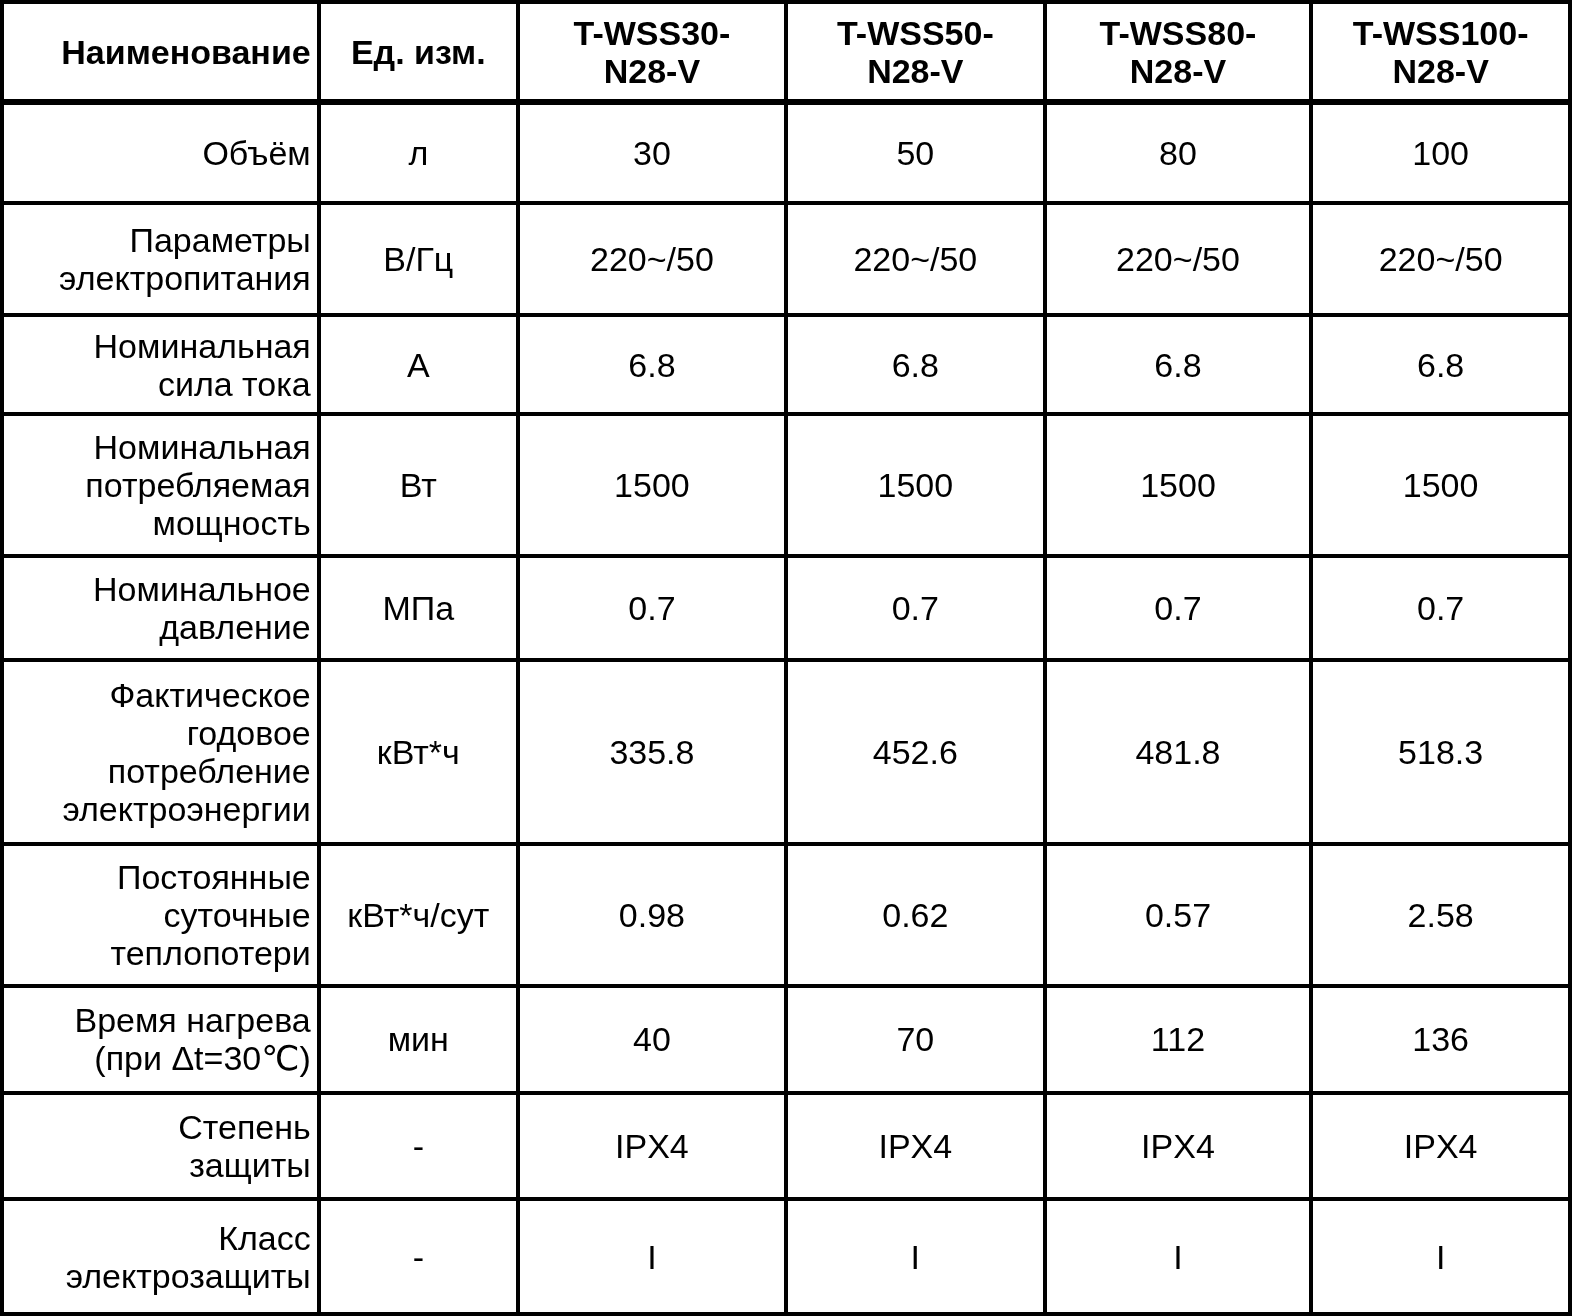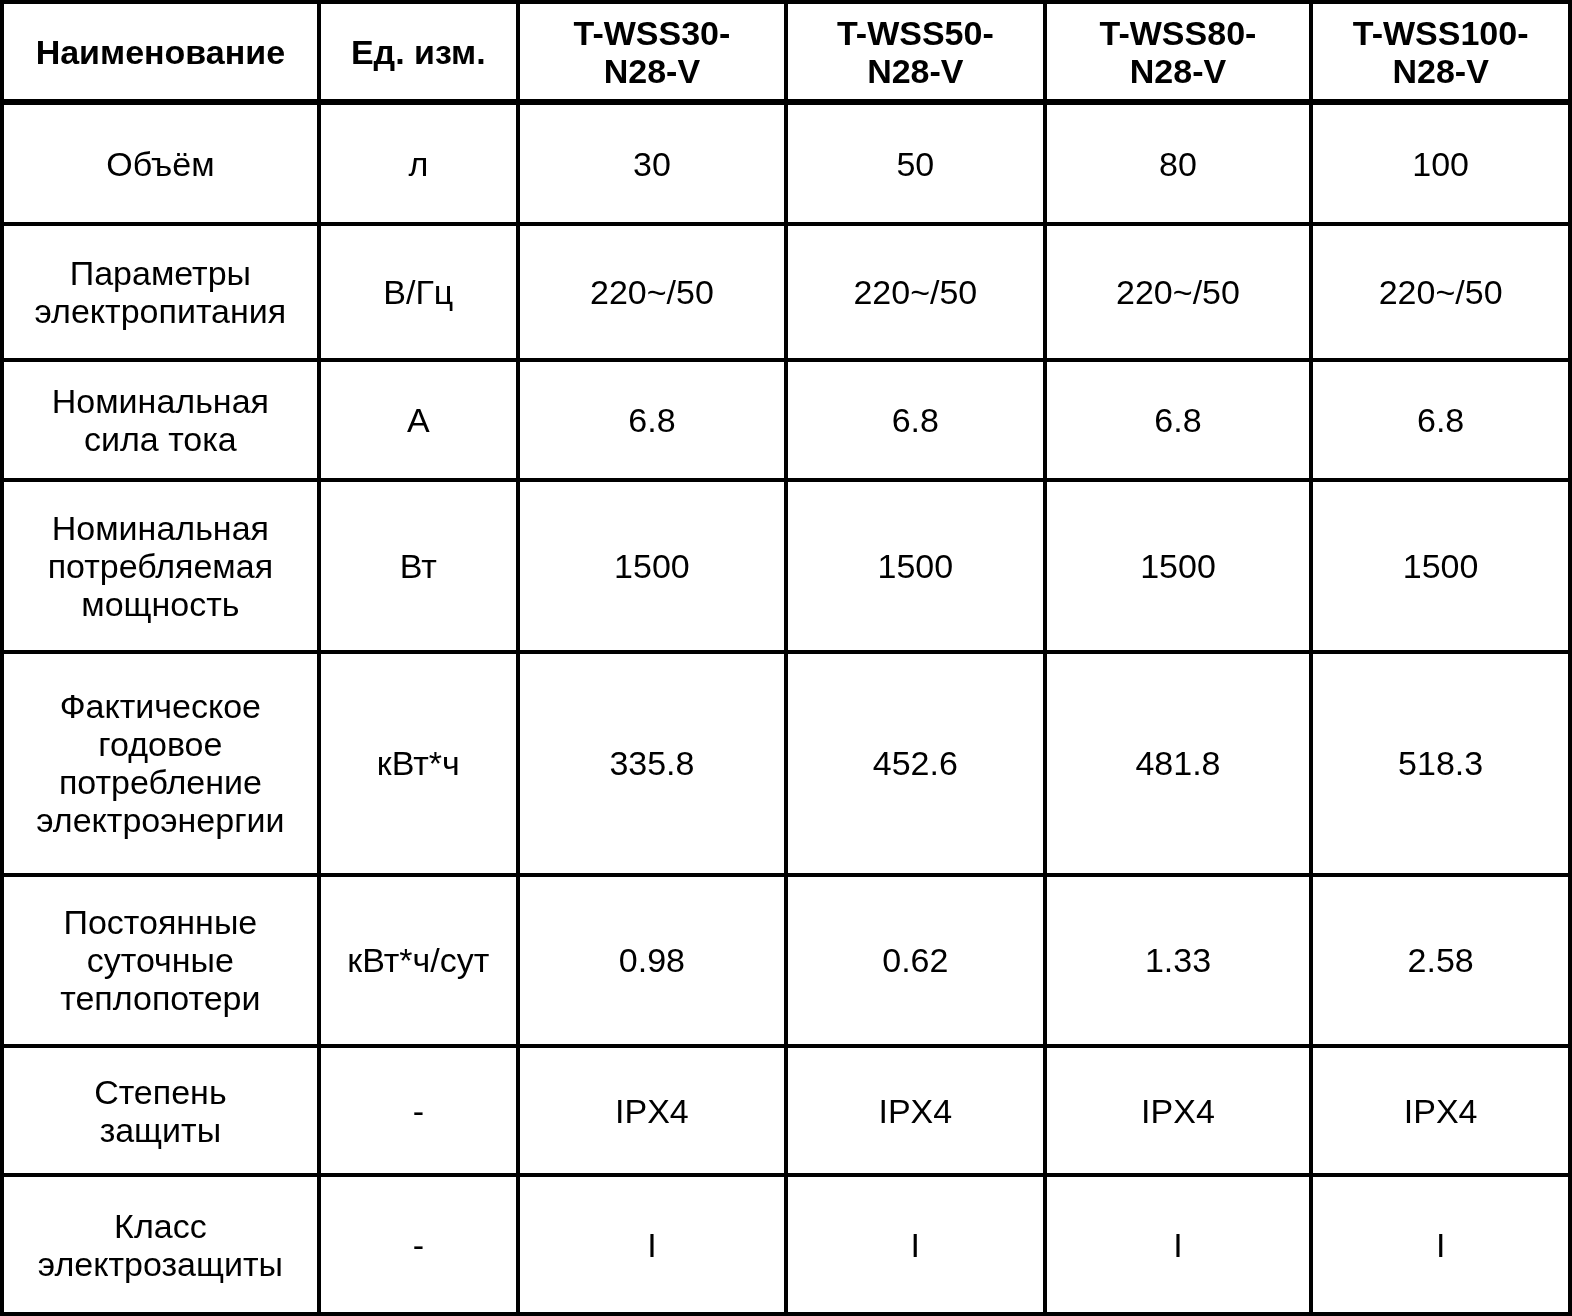--- a/index.html
+++ b/index.html
@@ -23,21 +23,21 @@
     vertical-align: middle;
     white-space: pre-line;
     overflow: hidden;
     padding: 4px 6px;
   }
   table.spec thead th {
     border-bottom: 6px solid #000000;
     font-weight: bold;
   }
   .c-name {
-    text-align: center;
+    text-align: right;
     padding: 6px 10px 6px 22px;
   }
   .c-center {
     text-align: center;
   }
 </style>
 </head>
 <body>
 
 <table class="spec">
@@ -93,40 +93,58 @@
     <tr style="height:115px">
       <td class="c-name">Номинальная
 потребляемая
 мощность</td>
       <td class="c-center">Вт</td>
       <td class="c-center">1500</td>
       <td class="c-center">1500</td>
       <td class="c-center">1500</td>
       <td class="c-center">1500</td>
     </tr>
+    <tr style="height:93px">
+      <td class="c-name">Номинальное
+давление</td>
+      <td class="c-center">МПа</td>
+      <td class="c-center">0.7</td>
+      <td class="c-center">0.7</td>
+      <td class="c-center">0.7</td>
+      <td class="c-center">0.7</td>
+    </tr>
     <tr style="height:150px">
       <td class="c-name">Фактическое
 годовое
 потребление
 электроэнергии</td>
       <td class="c-center">кВт*ч</td>
       <td class="c-center">335.8</td>
       <td class="c-center">452.6</td>
       <td class="c-center">481.8</td>
       <td class="c-center">518.3</td>
     </tr>
     <tr style="height:115px">
       <td class="c-name">Постоянные
 суточные
 теплопотери</td>
       <td class="c-center">кВт*ч/сут</td>
       <td class="c-center">0.98</td>
       <td class="c-center">0.62</td>
-      <td class="c-center">1.33</td>
+      <td class="c-center">0.57</td>
       <td class="c-center">2.58</td>
+    </tr>
+    <tr style="height:95px">
+      <td class="c-name">Время нагрева
+(при Δt=30℃)</td>
+      <td class="c-center">мин</td>
+      <td class="c-center">40</td>
+      <td class="c-center">70</td>
+      <td class="c-center">112</td>
+      <td class="c-center">136</td>
     </tr>
     <tr style="height:95px">
       <td class="c-name">Степень
 защиты</td>
       <td class="c-center">-</td>
       <td class="c-center">IPX4</td>
       <td class="c-center">IPX4</td>
       <td class="c-center">IPX4</td>
       <td class="c-center">IPX4</td>
     </tr>

